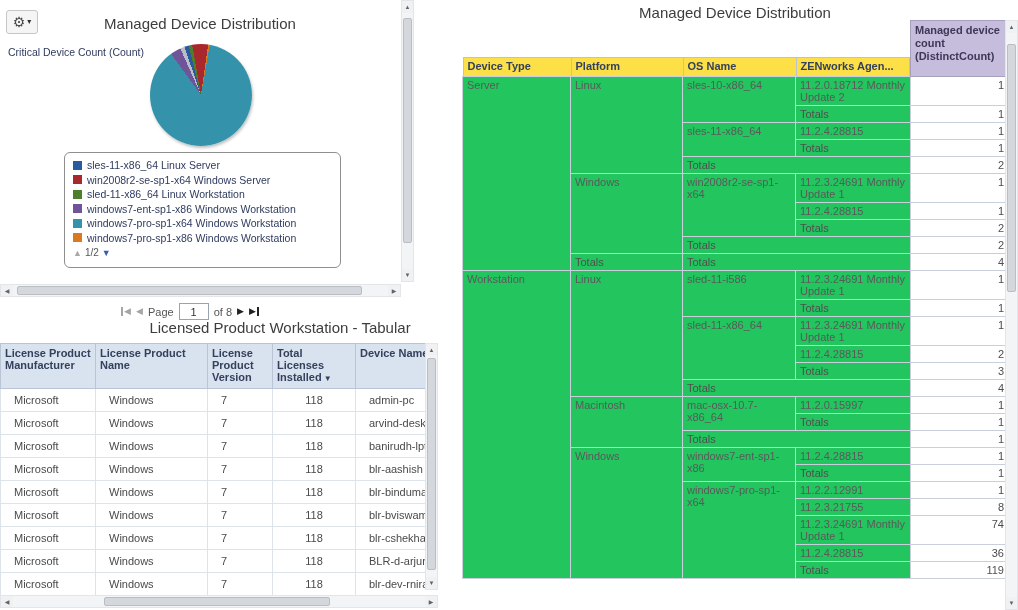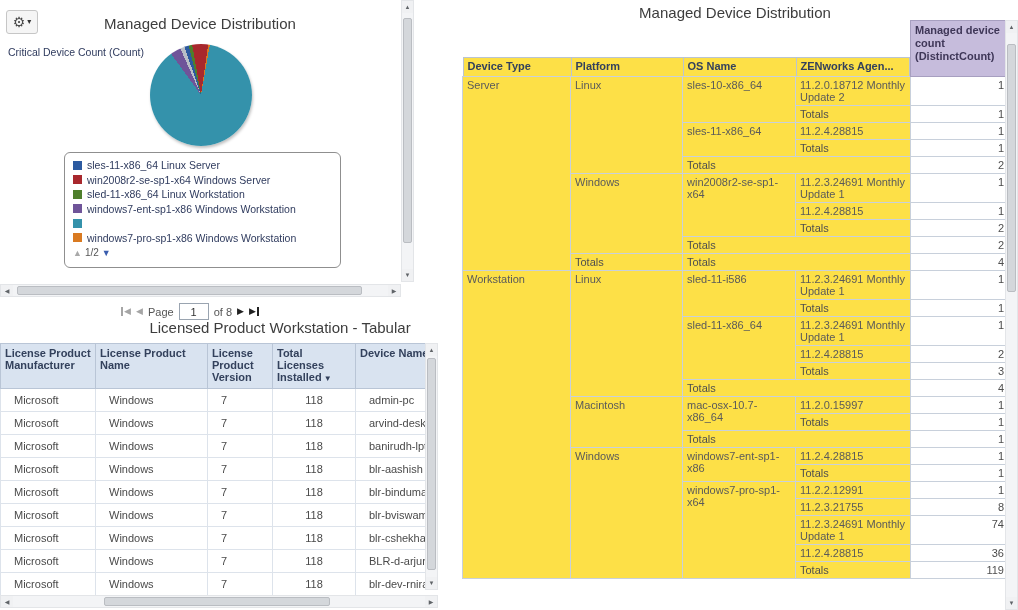--- a/index.html
+++ b/index.html
@@ -66,21 +66,21 @@
              table-layout:fixed;font-size:11px}
   #dev-table th{padding:0;border:none;vertical-align:bottom;font-weight:bold;text-align:left;
                 background:transparent;color:#33415c}
   #dev-table th .hstrip{background:#fde047;border-top:1px solid #bac4d1;border-left:1px solid #bac4d1;
                         padding:2px 4px 3px;line-height:13px;white-space:nowrap;overflow:hidden}
   #dev-table th:nth-child(4) .hstrip{border-right:1px solid #bac4d1}
   #dev-table th.purple{background:#c6bcdc;border:1px solid #a79fc0;vertical-align:top;
                        padding:3px 4px;color:#3f3758;height:56px;line-height:13px}
   #dev-table td{border:1px solid #c8d0db;padding:2px 4px;line-height:12px;vertical-align:top;
                 color:#5a5a5a;overflow:hidden}
-  #dev-table td.grp{background:#fde047}
+  #dev-table td.grp{background:#22c55e}
   #dev-table td.num{background:#fff;text-align:right;color:#4a4a4a}
   #dev-table td.tot{font-weight:normal;color:#4f4f4f}
 
   
   .sb{position:absolute;display:flex;background:#f3f4f6;border:1px solid #e3e5e8}
   .sb-v{flex-direction:column;width:13px}
   .sb-h{flex-direction:row;height:13px}
   .sb-btn{flex:0 0 12px;display:flex;align-items:center;justify-content:center;font-size:6px;
           color:#606468;background:#f0f1f3;cursor:pointer}
   .sb-track{flex:1;position:relative}
@@ -115,20 +115,21 @@
           <li>
             <span class="sw" style="background: rgb(78, 127, 44);"></span>
             <span class="lt">sled-11-x86_64 Linux Workstation</span>
           </li>
           <li>
             <span class="sw" style="background: rgb(111, 84, 153);"></span>
             <span class="lt">windows7-ent-sp1-x86 Windows Workstation</span>
           </li>
           <li>
             <span class="sw" style="background: rgb(52, 146, 171);"></span>
+            <span class="lt">windows7-pro-sp1-x64 Windows Workstation</span>
           </li>
           <li>
             <span class="sw" style="background: rgb(217, 122, 33);"></span>
             <span class="lt">windows7-pro-sp1-x86 Windows Workstation</span>
           </li>
         </ul>
       <div class="legend-pager">
         <span class="pg-up">▲</span>
         <span class="pg-num">1/2</span>
         <span class="pg-down">▼</span>

